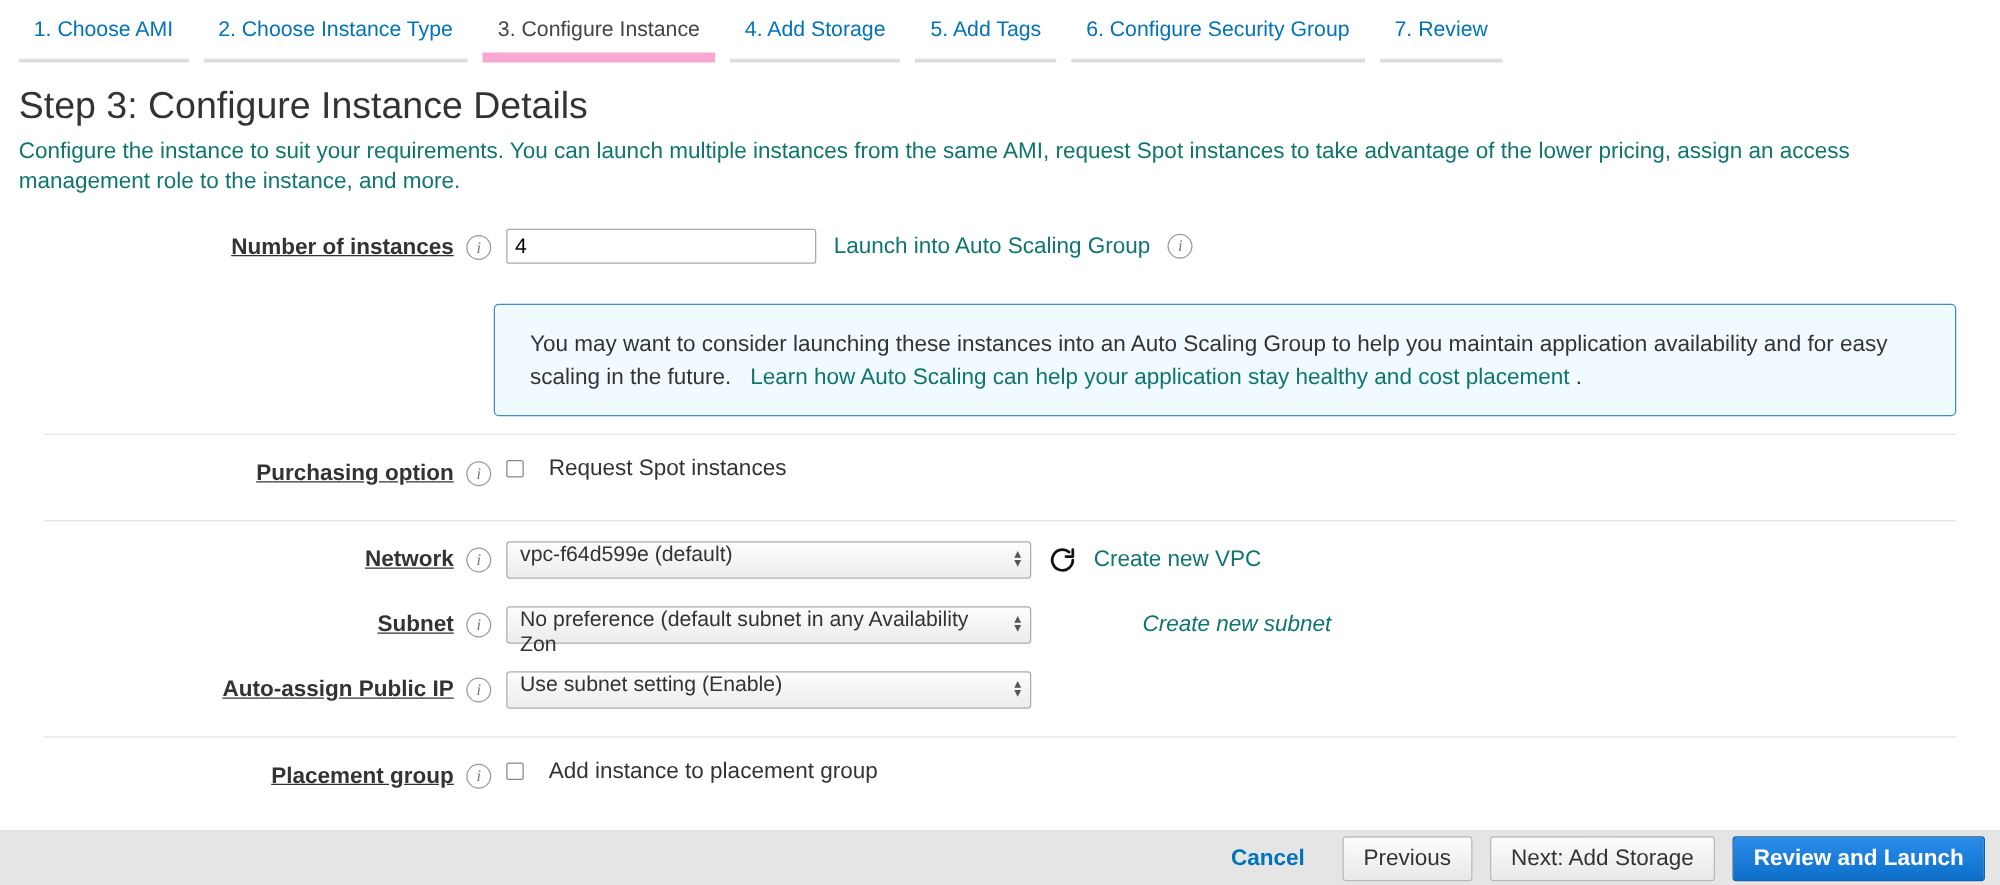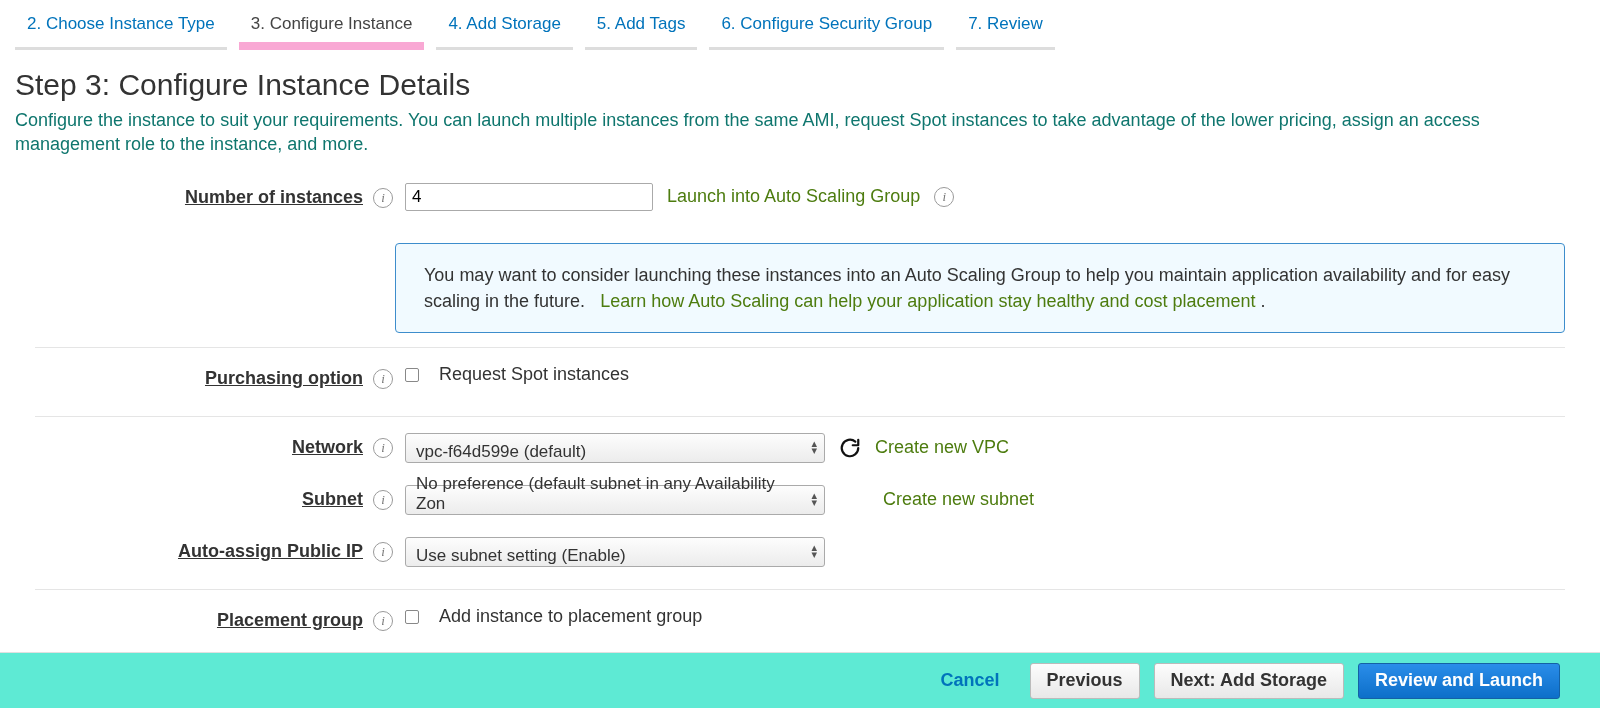--- a/index.html
+++ b/index.html
@@ -105,21 +105,21 @@
 
   input.text-input {
     width: 248px;
     height: 28px;
     padding: 2px 6px;
     font-size: 17px;
     border: 1px solid #aaa;
     border-radius: 2px;
   }
   .link {
-    color: #4d7c0f;
+    color: #0f766e;
     cursor: pointer;
     font-size: 18px;
   }
 
   .info-box {
     margin-left: 380px;
     margin-right: 20px;
     margin-top: 18px;
     margin-bottom: 14px;
     border: 1px solid #3d8dcc;
@@ -139,21 +139,21 @@
   }
 
   .aws-select {
     position: relative;
     width: 420px;
     height: 30px;
     border: 1px solid #aaa;
     border-radius: 3px;
     background: linear-gradient(#fdfdfd,#ececec);
     display: flex;
-    align-items: flex-end;
+    align-items: flex-start;
     padding: 0 28px 0 10px;
     font-size: 17px;
     color: #333;
     cursor: pointer;
   }
   .aws-select .caret {
     position: absolute;
     right: 8px;
     top: 50%;
     transform: translateY(-50%);
@@ -181,72 +181,73 @@
     border: 1px solid #888;
     border-radius: 2px;
     background: #fff;
     display: inline-block;
     cursor: pointer;
     margin-right: 6px;
     position: relative;
     top: 1px;
   }
 
-  .link-create { margin-left: 8px; }
+  .link-create { margin-left: 39px; font-style: italic; }
 
   
   .footer {
     position: absolute;
     bottom: 0;
     left: 0;
     right: 0;
-    height: 56px;
+    height: 44px;
     border-top: 1px solid #e0e0e0;
     display: flex;
     justify-content: flex-end;
     align-items: center;
     gap: 14px;
-    padding: 0 40px;
-    background: #5eead4;
+    padding: 0 12px;
+    background: #e5e5e5;
   }
   .btn {
     height: 36px;
     padding: 0 16px;
     border-radius: 3px;
     font-size: 18px;
     cursor: pointer;
     display: inline-flex;
     align-items: center;
   }
   .btn-cancel {
     border: none;
     background: transparent;
     color: #0073bb;
     font-weight: 700;
   }
   .btn-gray {
     border: 1px solid #bbb;
     background: linear-gradient(#fdfdfd,#e8e8e8);
     color: #333;
-    font-weight: 700;
+    font-weight: 400;
   }
   .btn-blue {
     border: 1px solid #1461a5;
     background: linear-gradient(#2a8de9,#0d6fc9);
     color: #fff;
     font-weight: 700;
   }
 </style>
 </head>
 <body>
 
 <div class="page">
   <div class="scroll-area">
 
     <div class="wizard">
+      <div class="wizard-tab">1. Choose AMI</div>
       <div class="wizard-tab">2. Choose Instance Type</div>
       <div class="wizard-tab active">3. Configure Instance</div>
       <div class="wizard-tab">4. Add Storage</div>
       <div class="wizard-tab">5. Add Tags</div>
       <div class="wizard-tab">6. Configure Security Group</div>
       <div class="wizard-tab">7. Review</div>
     </div>
 
     <h1 class="step-title">Step 3: Configure Instance Details</h1>
     <div class="step-desc">Configure the instance to suit your requirements. You can launch multiple instances from the same AMI, request Spot instances to take advantage of the lower pricing, assign an access management role to the instance, and more.</div>

